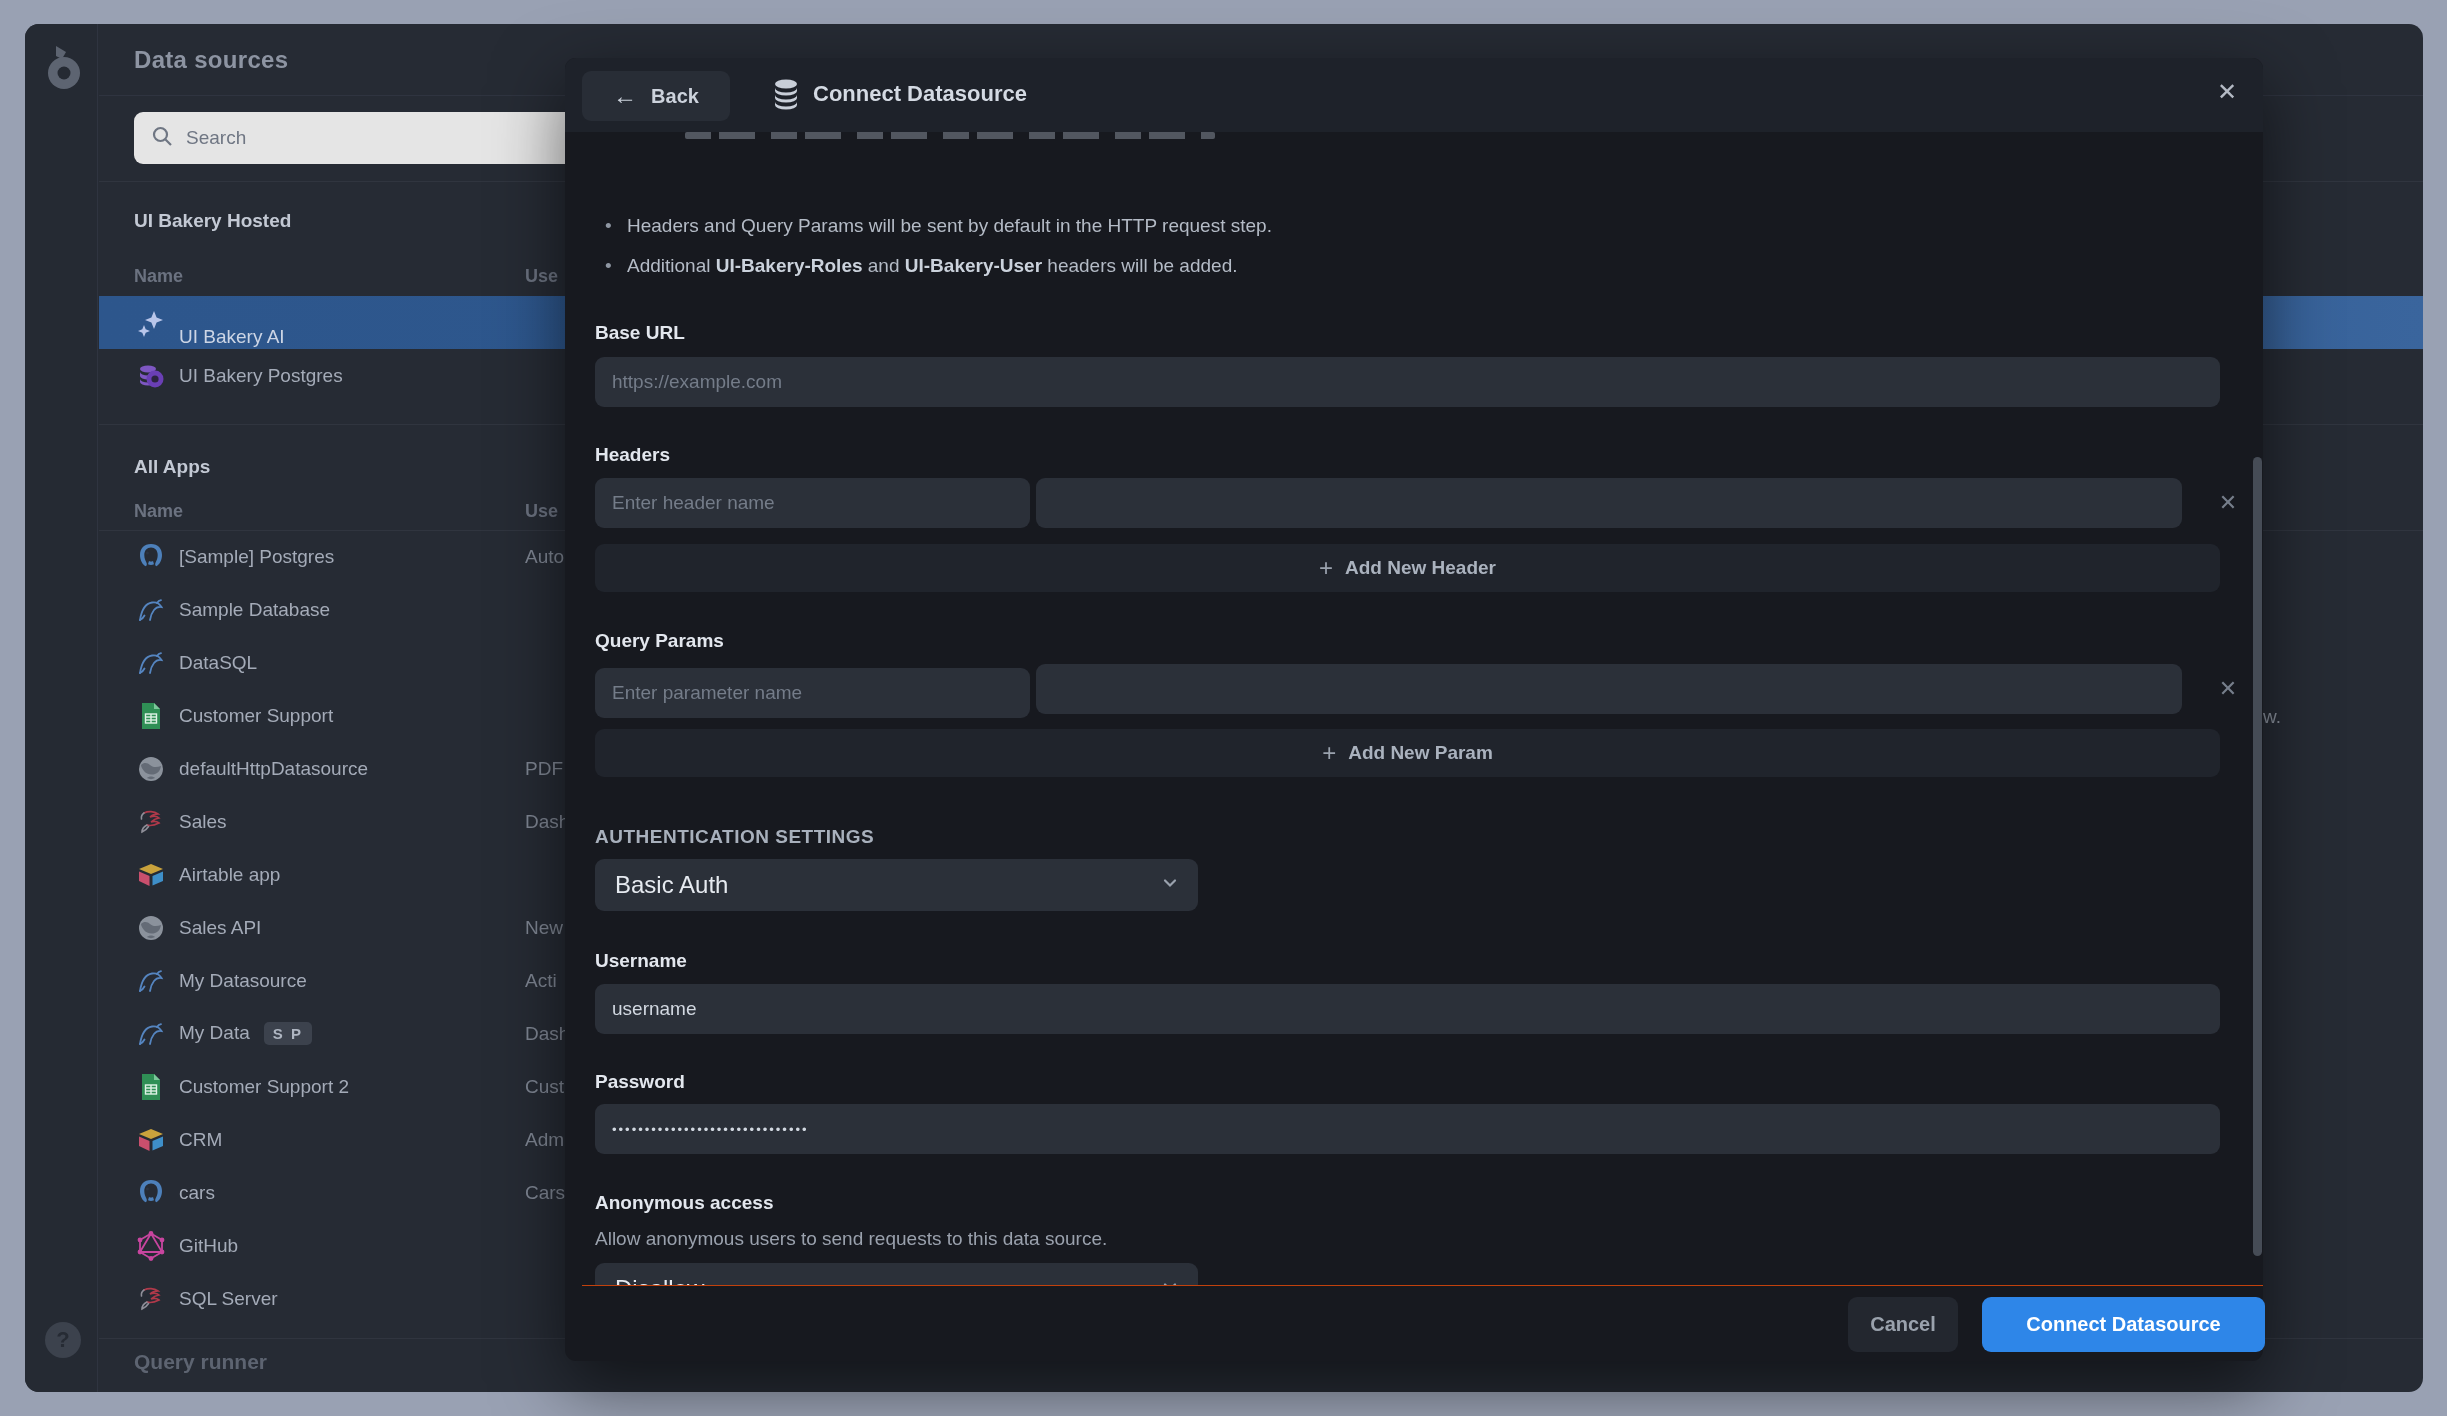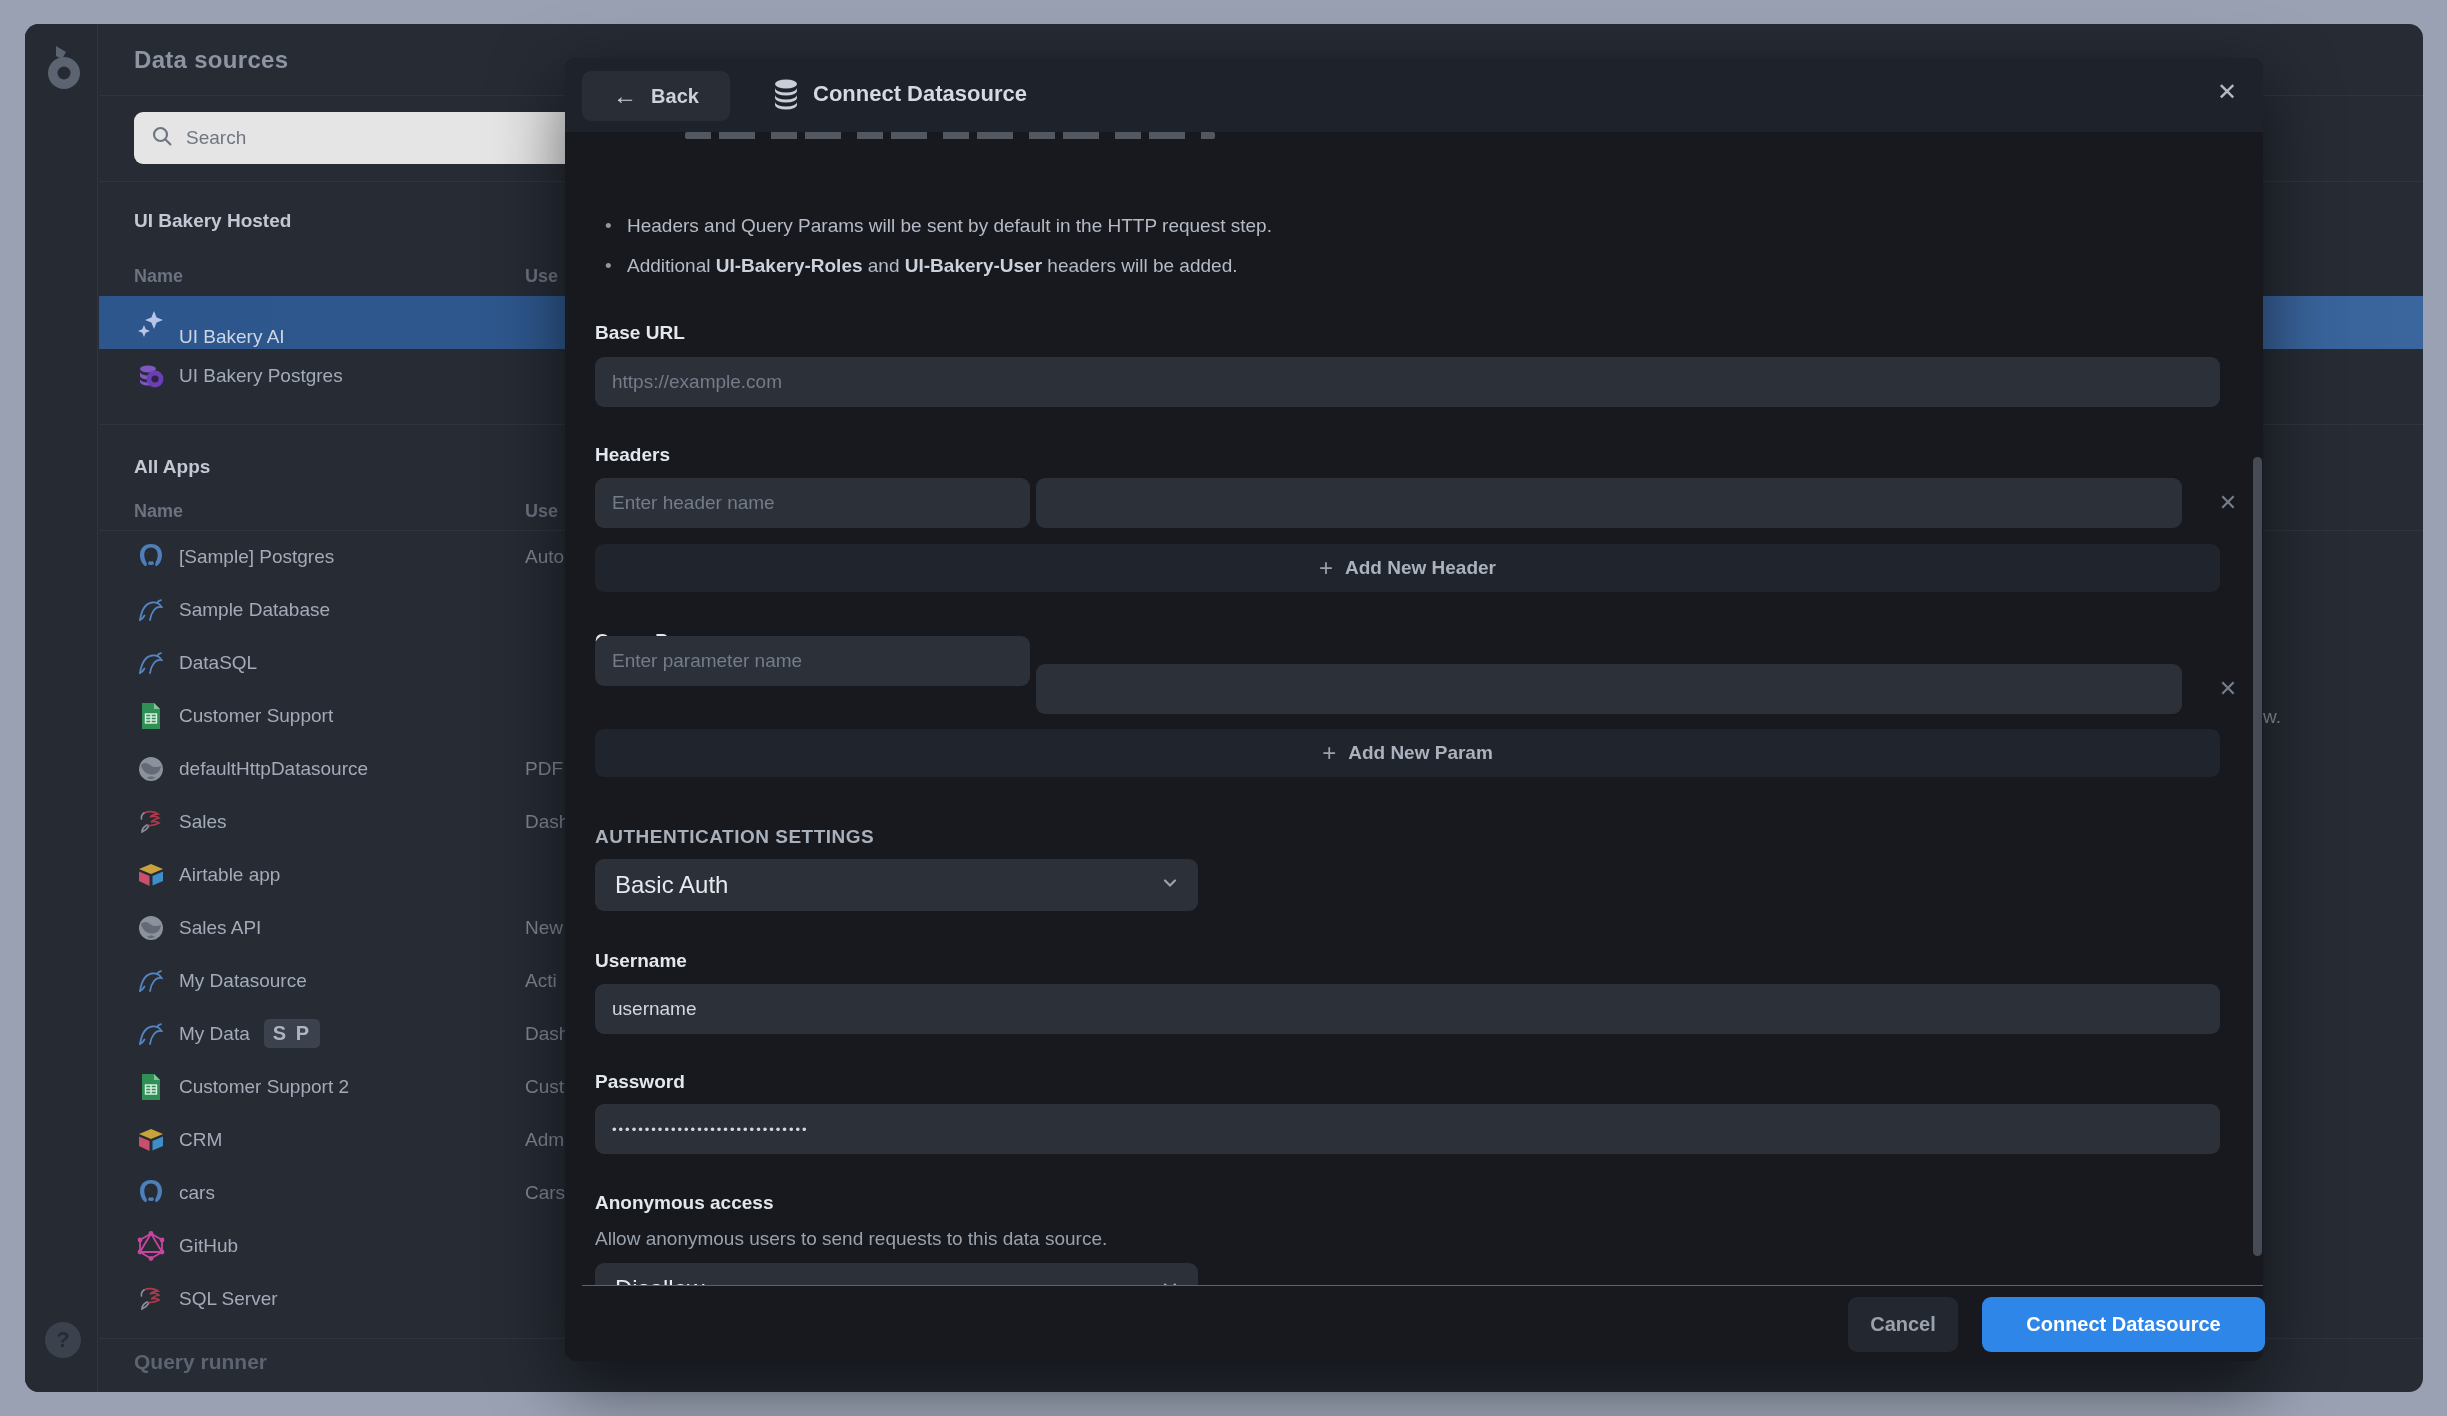--- a/index.html
+++ b/index.html
@@ -28,21 +28,21 @@
   .section-title { position:absolute; left:35px; font-size:19px; font-weight:bold; color:#c3c9d4; }
   .col-head { position:absolute; font-size:18px; color:#6b7280; font-weight:bold; }
 
   .rows { position:absolute; left:0; right:0; }
   .srow { position:relative; height:53px; display:flex; align-items:center; }
   .srow .icon-cell { position:absolute; left:36px; width:32px; height:32px; display:flex; align-items:center; justify-content:center; }
   .srow .row-label { position:absolute; left:80px; font-size:19px; color:#a4abb8; white-space:nowrap; }
   .srow .row-used { position:absolute; left:426px; font-size:19px; color:#7e8592; white-space:nowrap; }
   .srow.selected { background:linear-gradient(90deg,#2d568c 0%, #2f598f 70%, #3a659d 100%); }
   .srow.selected .row-label { color:#ccd5e5;margin-top:28px; }
-  .badge { display:inline-block; margin-left:14px; background:#3c424d; color:#aeb5c1; font-size:20px; font-weight:bold;
+  .badge { display:inline-block; margin-left:14px; background:#3c424d; color:#aeb5c1; font-size:15px; font-weight:bold;
            border-radius:5px; padding:3px 9px; letter-spacing:2px; }
 
   .query-runner { position:absolute; left:35px; top:1326px; font-size:21px; font-weight:bold; color:#5d6471; }
   .qr-divider { top:1314px; }
 
   .frag { position:absolute; font-size:19px; color:#8a919d; }
 
   
   .modal { position:absolute; left:565px; top:58px; width:1698px; height:1303px; background:#17191f;
            border-radius:11px; box-shadow:0 24px 70px rgba(0,0,0,.55); }
@@ -386,21 +386,21 @@
       <div class="t-input" style="top:346px; left:471px; width:1146px">
         <span class="val"></span>
       </div>
       <div class="kv-x" style="top:346px">✕</div>
       <button class="add-btn" style="top:412px">
         <span class="plus">+</span>
         <span>Add New Header</span>
       </button>
 
       <div class="f-label" style="top:498px">Query Params</div>
-      <div class="t-input" style="top:504px; left:30px; width:435px">
+      <div class="t-input" style="top:536px; left:30px; width:435px">
         <span class="ph">Enter parameter name</span>
       </div>
       <div class="t-input" style="top:532px; left:471px; width:1146px">
         <span class="val"></span>
       </div>
       <div class="kv-x" style="top:532px">✕</div>
       <button class="add-btn" style="top:597px">
         <span class="plus">+</span>
         <span>Add New Param</span>
       </button>

